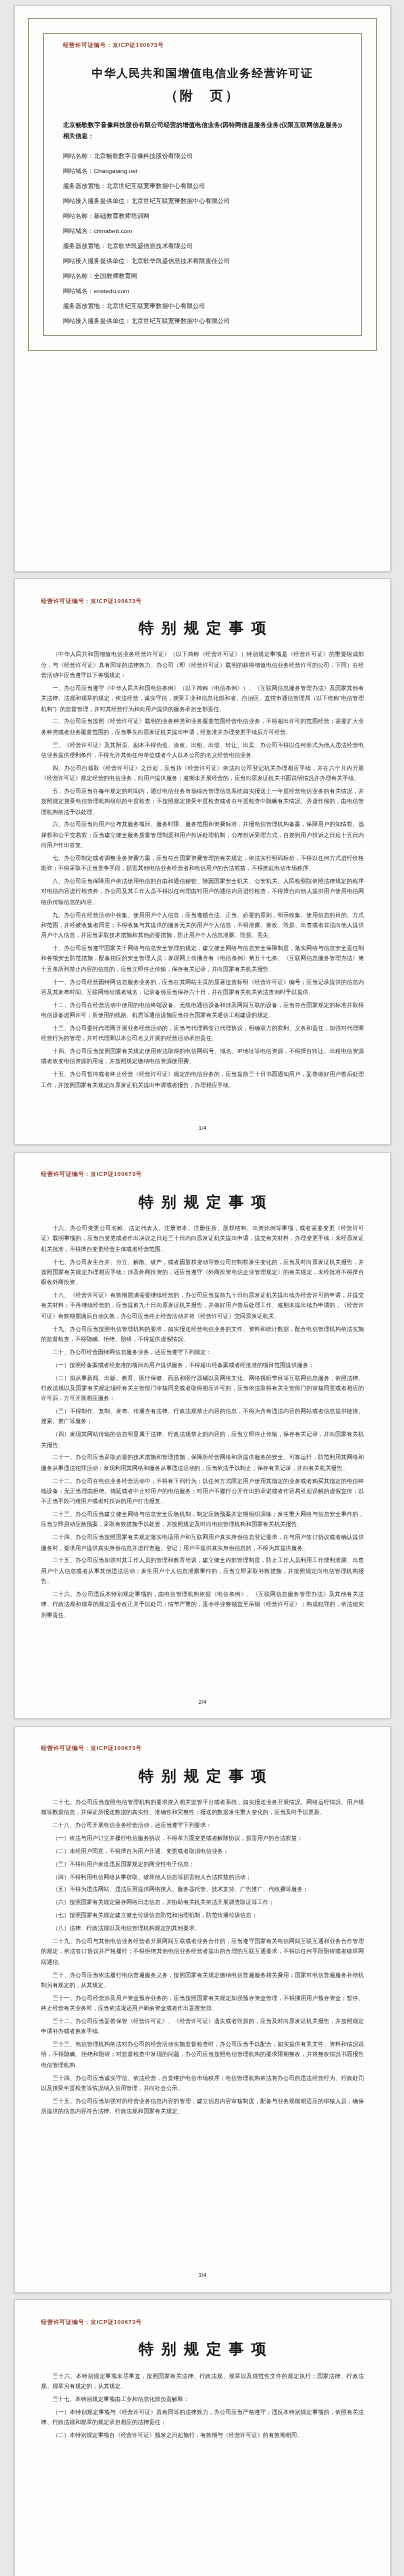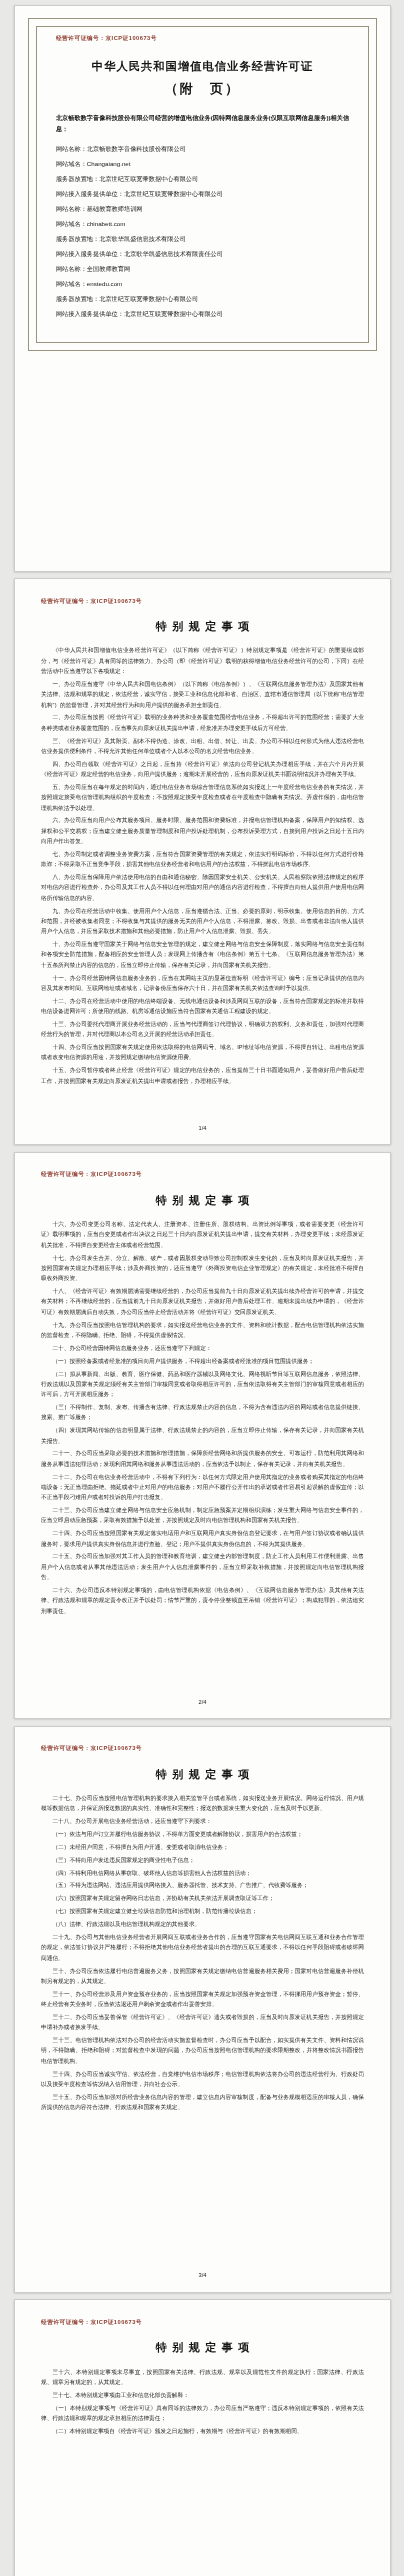--- a/index.html
+++ b/index.html
@@ -25,21 +25,21 @@
     box-shadow: 0 0.5px 2.1px rgba(0,0,0,0.22);
     position: relative;
     box-sizing: border-box;
   }
   
   .cert-frame {
     position: absolute;
     left: 13.4px; right: 13.4px; top: 12.4px;
     height: 333px;
     border: 1px solid #98927f;
-    padding: 7px;
+    padding: 14px;
     box-sizing: border-box;
   }
   .cert-inner {
     border: 0.5px solid #98927f;
     height: 100%;
     box-sizing: border-box;
     padding: 8.2px 18.5px;
     overflow: hidden;
   }
   .cert-header {
@@ -81,21 +81,21 @@
   
   .prov-header {
     padding: 18.5px 26px 0 26px;
     font-size: 5.7px;
     font-weight: bold;
     color: #8e3a2c;
     letter-spacing: 0.5px;
   }
   .prov-title {
     text-align: center;
-    font-size: 11px;
+    font-size: 15px;
     font-weight: bold;
     color: #141414;
     letter-spacing: 0.5em;
     text-indent: 0.5em;
     margin: 13.4px 0 11.3px 0;
     font-family: "Liberation Serif", "DejaVu Serif", serif;
   }
   .prov-body {
     padding: 0 26px;
   }

